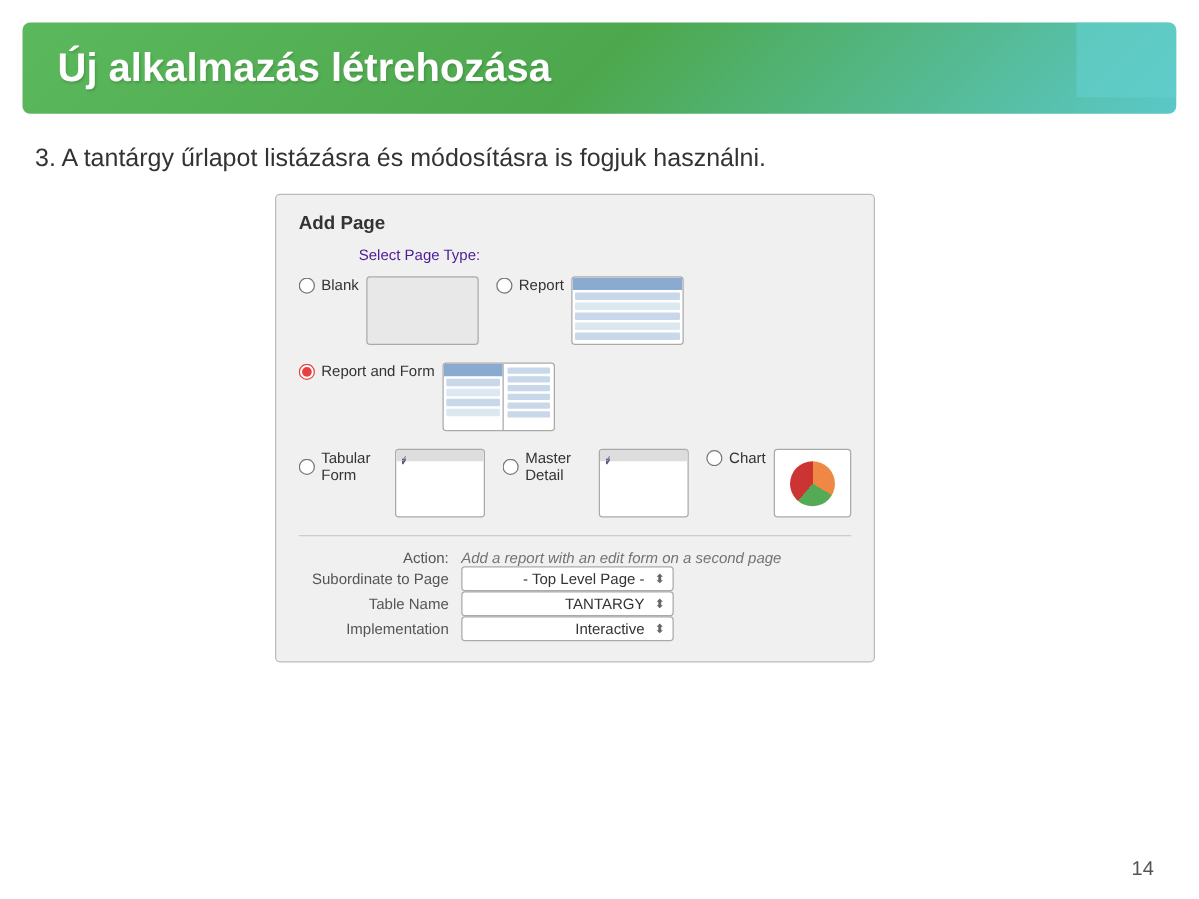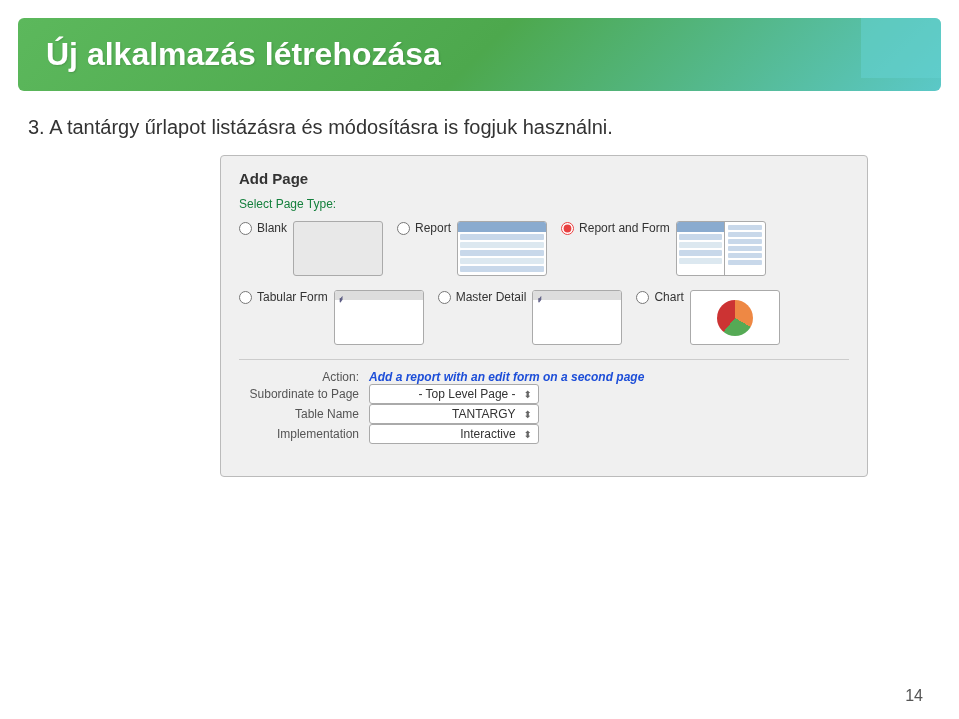--- a/index.html
+++ b/index.html
@@ -42,34 +42,35 @@
       color: #333;
       line-height: 1.4;
     }
 
     
     .dialog {
       margin: 0 auto 0 220px;
       background: #f0f0f0;
       border: 1px solid #bbb;
       border-radius: 4px;
-      width: 648px;
-      padding: 14px 18px 32px 18px;
+      width: 480px;
+      padding: 14px 18px 16px 18px;
       position: relative;
     }
     .dialog-title {
       font-size: 15px;
       font-weight: bold;
       color: #333;
       margin-bottom: 10px;
     }
     .select-label {
       font-size: 12px;
-      color: #15803d;
+      color: #4c1d95;
       margin-bottom: 10px;
+      margin-left: 48px;
     }
 
     
     .page-type-grid {
       display: flex;
       gap: 14px;
       margin-bottom: 14px;
       flex-wrap: wrap;
     }
     .page-type-item {
@@ -214,22 +215,22 @@
     }
     .form-row-label {
       width: 130px;
       text-align: right;
       font-size: 12px;
       color: #555;
       padding-right: 10px;
     }
     .form-row-value {
       font-size: 12px;
-      color: #1d4ed8;
-      font-weight: bold;
+      color: #737373;
+      font-weight: normal;
       font-style: italic;
     }
     .form-select {
       display: flex;
       align-items: center;
       background: #fff;
       border: 1px solid #aaa;
       border-radius: 3px;
       padding: 2px 6px;
       font-size: 12px;

